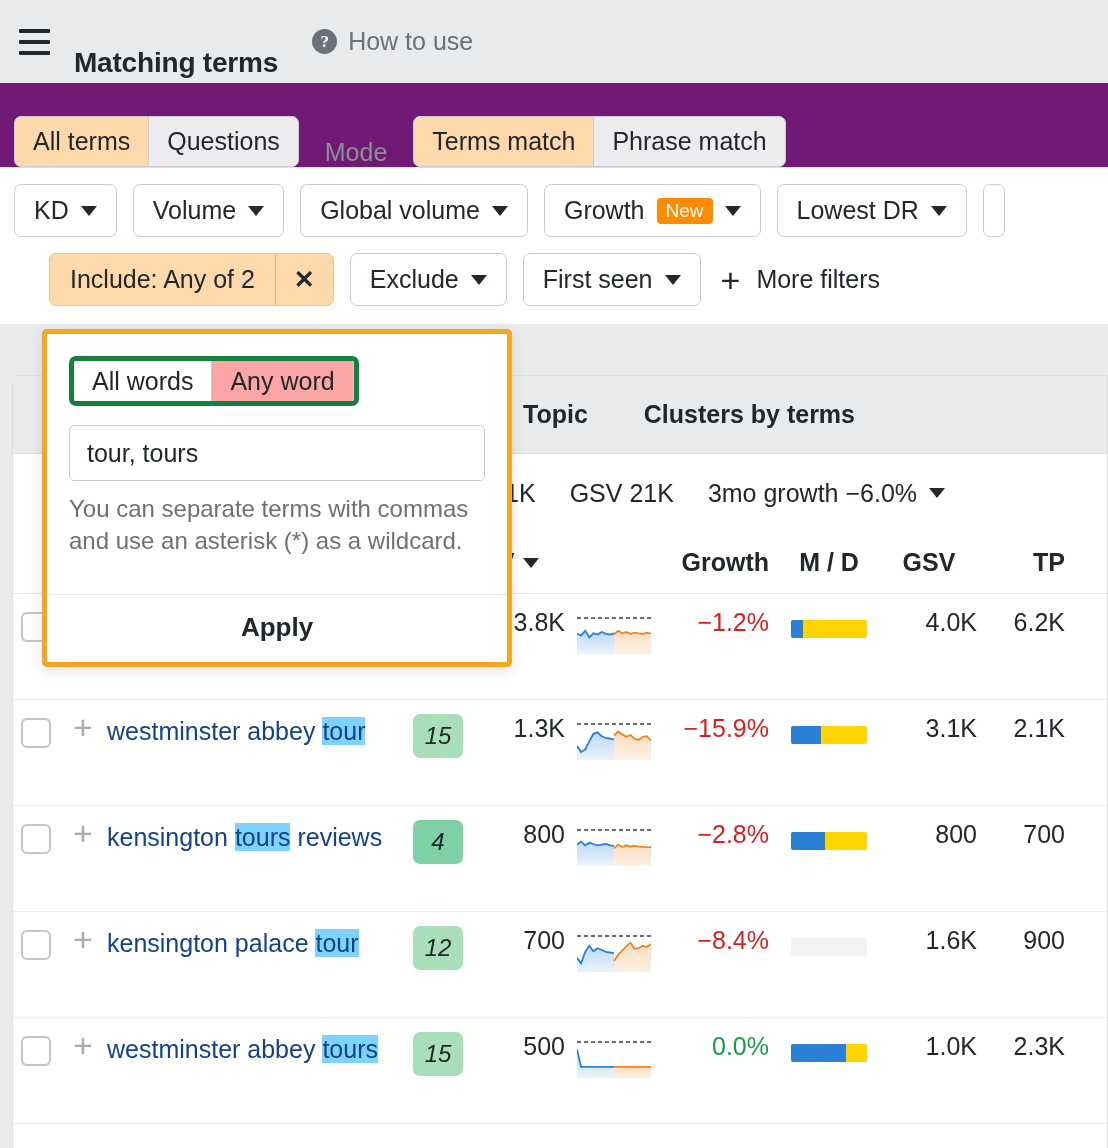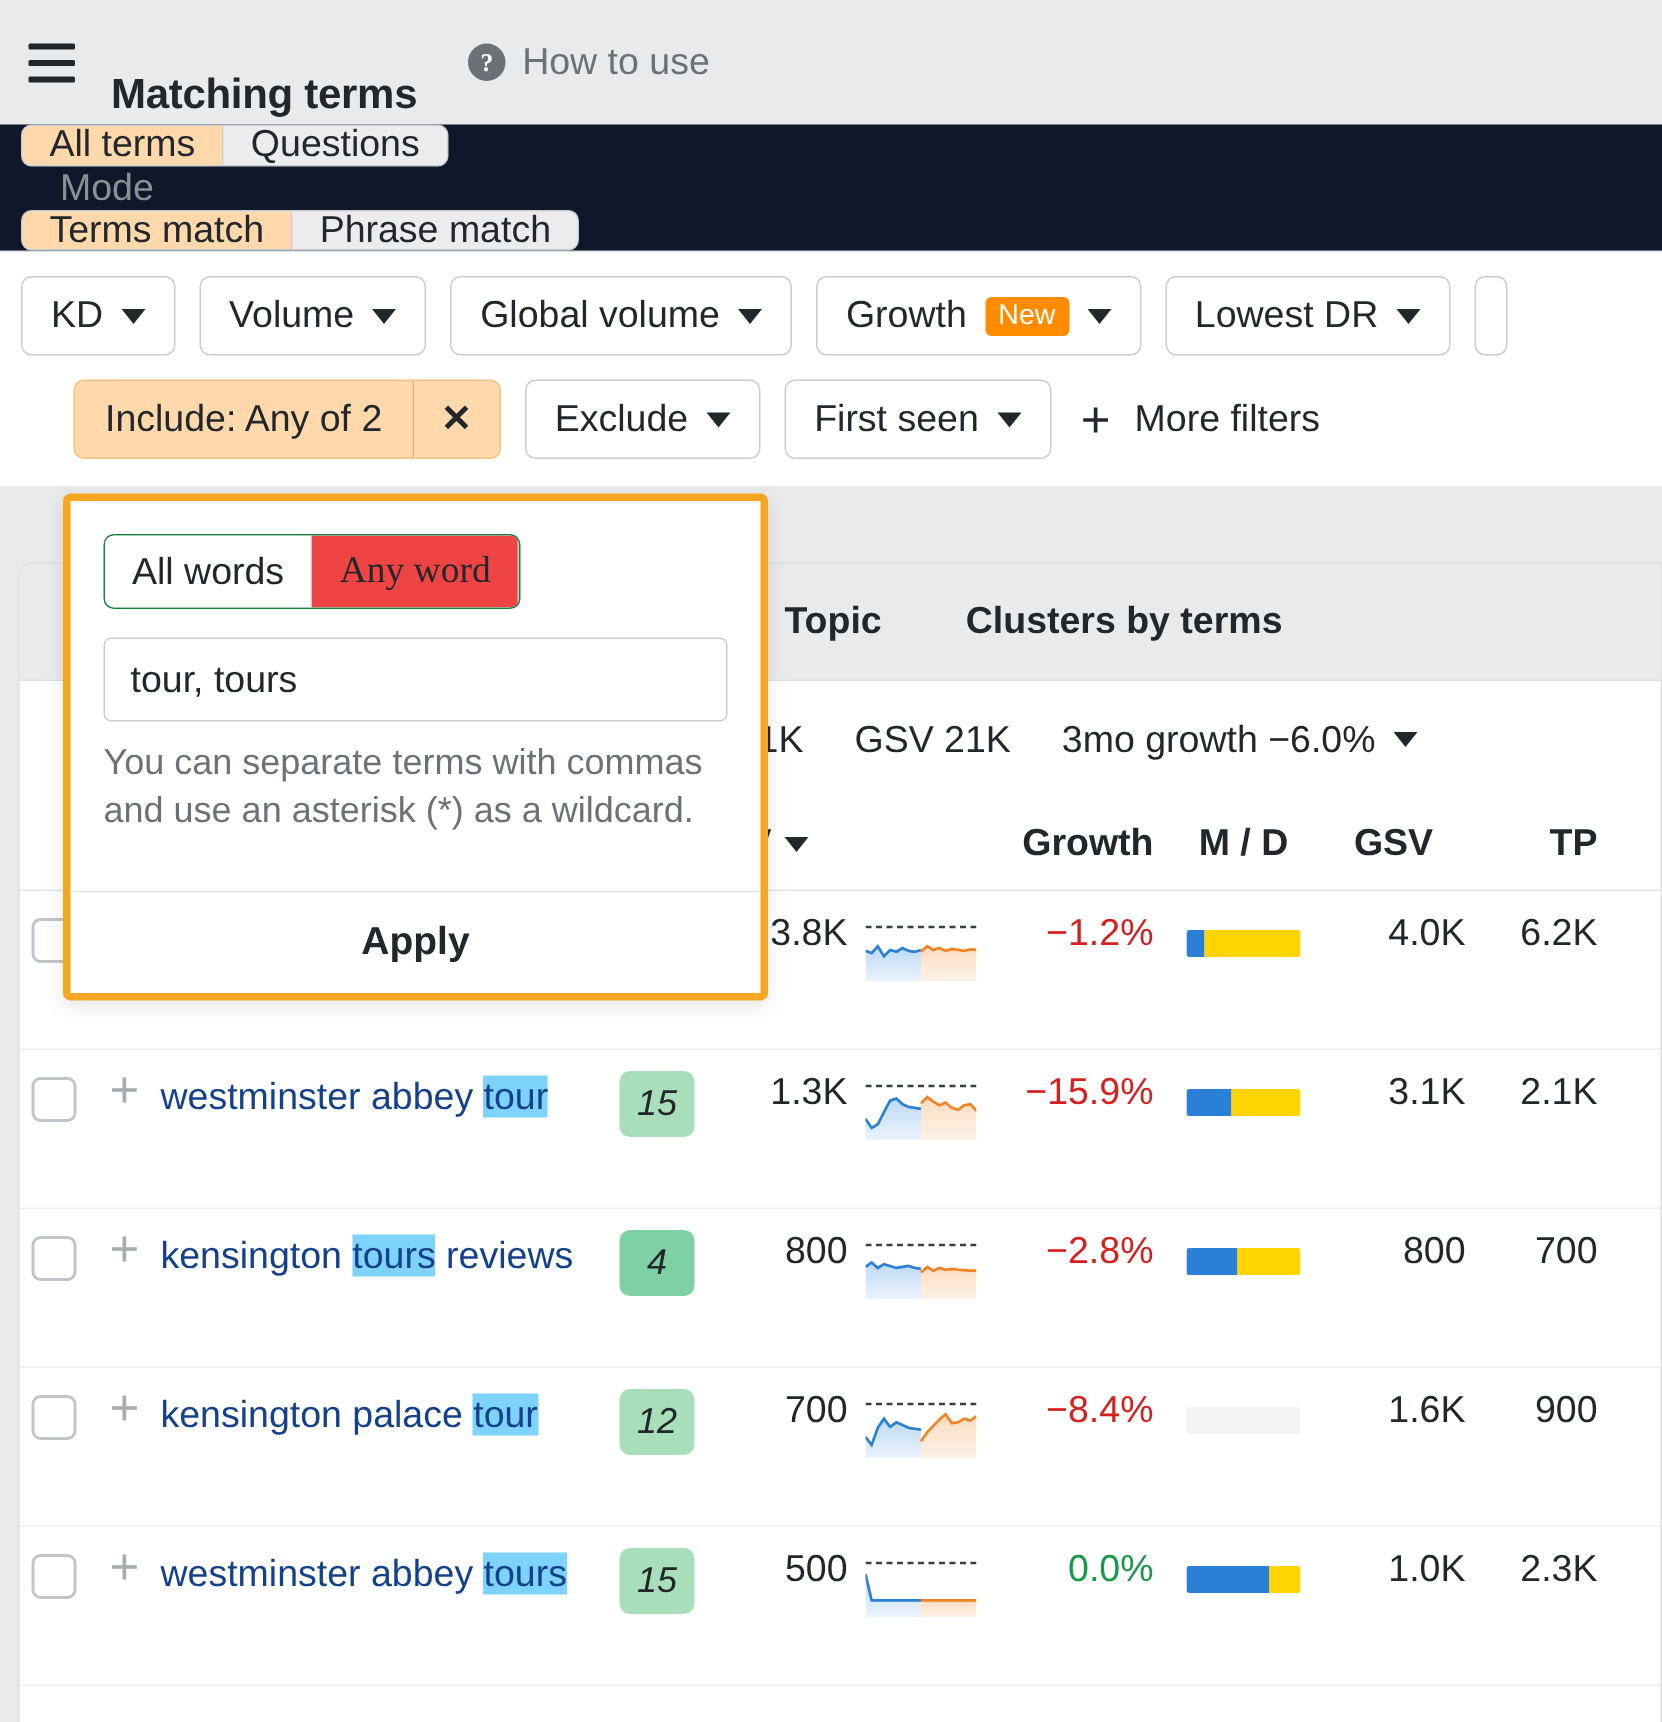--- a/index.html
+++ b/index.html
@@ -32,24 +32,23 @@
   .q-icon {
     width:25px; height:25px; border-radius:50%;
     background:#6b7177; color:#fff;
     font-size:17px; font-weight:bold; line-height:25px; text-align:center;
     margin-right:11px; font-family:"Liberation Serif", serif;
   }
   .howto-label { font-size:25px; color:#6b7177; }
 
   
   .tabsrow {
-    height:85px; display:flex; align-items:flex-start;
-    padding-left:14px; background:#0f172a;
+    height:85px; display:flex; align-items:flex-end;
+    padding-left:14px; background:#701a75;
     border-bottom:1px solid #dcdee0;
-    flex-direction:column;
   }
   .segmented {
     display:flex; border:1px solid #c9ccd0; border-radius:7px;
     overflow:hidden; background:#e9eaec; height:51px;
   }
   .seg {
     padding:0 18px; display:flex; align-items:center;
     font-size:25px; color:#22272b; cursor:pointer;
     background:#ececee; border-right:1px solid #c9ccd0;
   }
@@ -94,25 +93,25 @@
   
   .popup {
     position:absolute; left:42px; top:329px;
     width:470px; background:#fff;
     border:5px solid #f5a623; border-radius:5px;
     z-index:40;
     box-shadow:0 4px 14px rgba(0,0,0,.10);
   }
   .popup-body { padding:22px 22px 0 22px; }
   .popup-seg {
-    display:flex; border:1px solid #15803d; border-radius:7px;
+    display:flex; border:5px solid #15803d; border-radius:7px;
     overflow:hidden; width:fit-content; height:50px; margin-bottom:19px;
   }
   .popup-seg .seg { background:#fff; border-right:1px solid #c9ccd0; }
-  .popup-seg .seg.active { background:#ef4444;font-family:Liberation Serif, serif; }
+  .popup-seg .seg.active { background:#fca5a5; }
   .popup-input {
     width:100%; height:56px;
     border:1px solid #c9ccd0; border-radius:5px;
     font-size:25px; padding:0 17px; color:#22272b;
     font-family:"Liberation Sans", sans-serif; background:#fff;
   }
   .popup-hint {
     font-size:24px; color:#6b7177; line-height:1.33;
     margin:12px 0 37px 0;
   }

